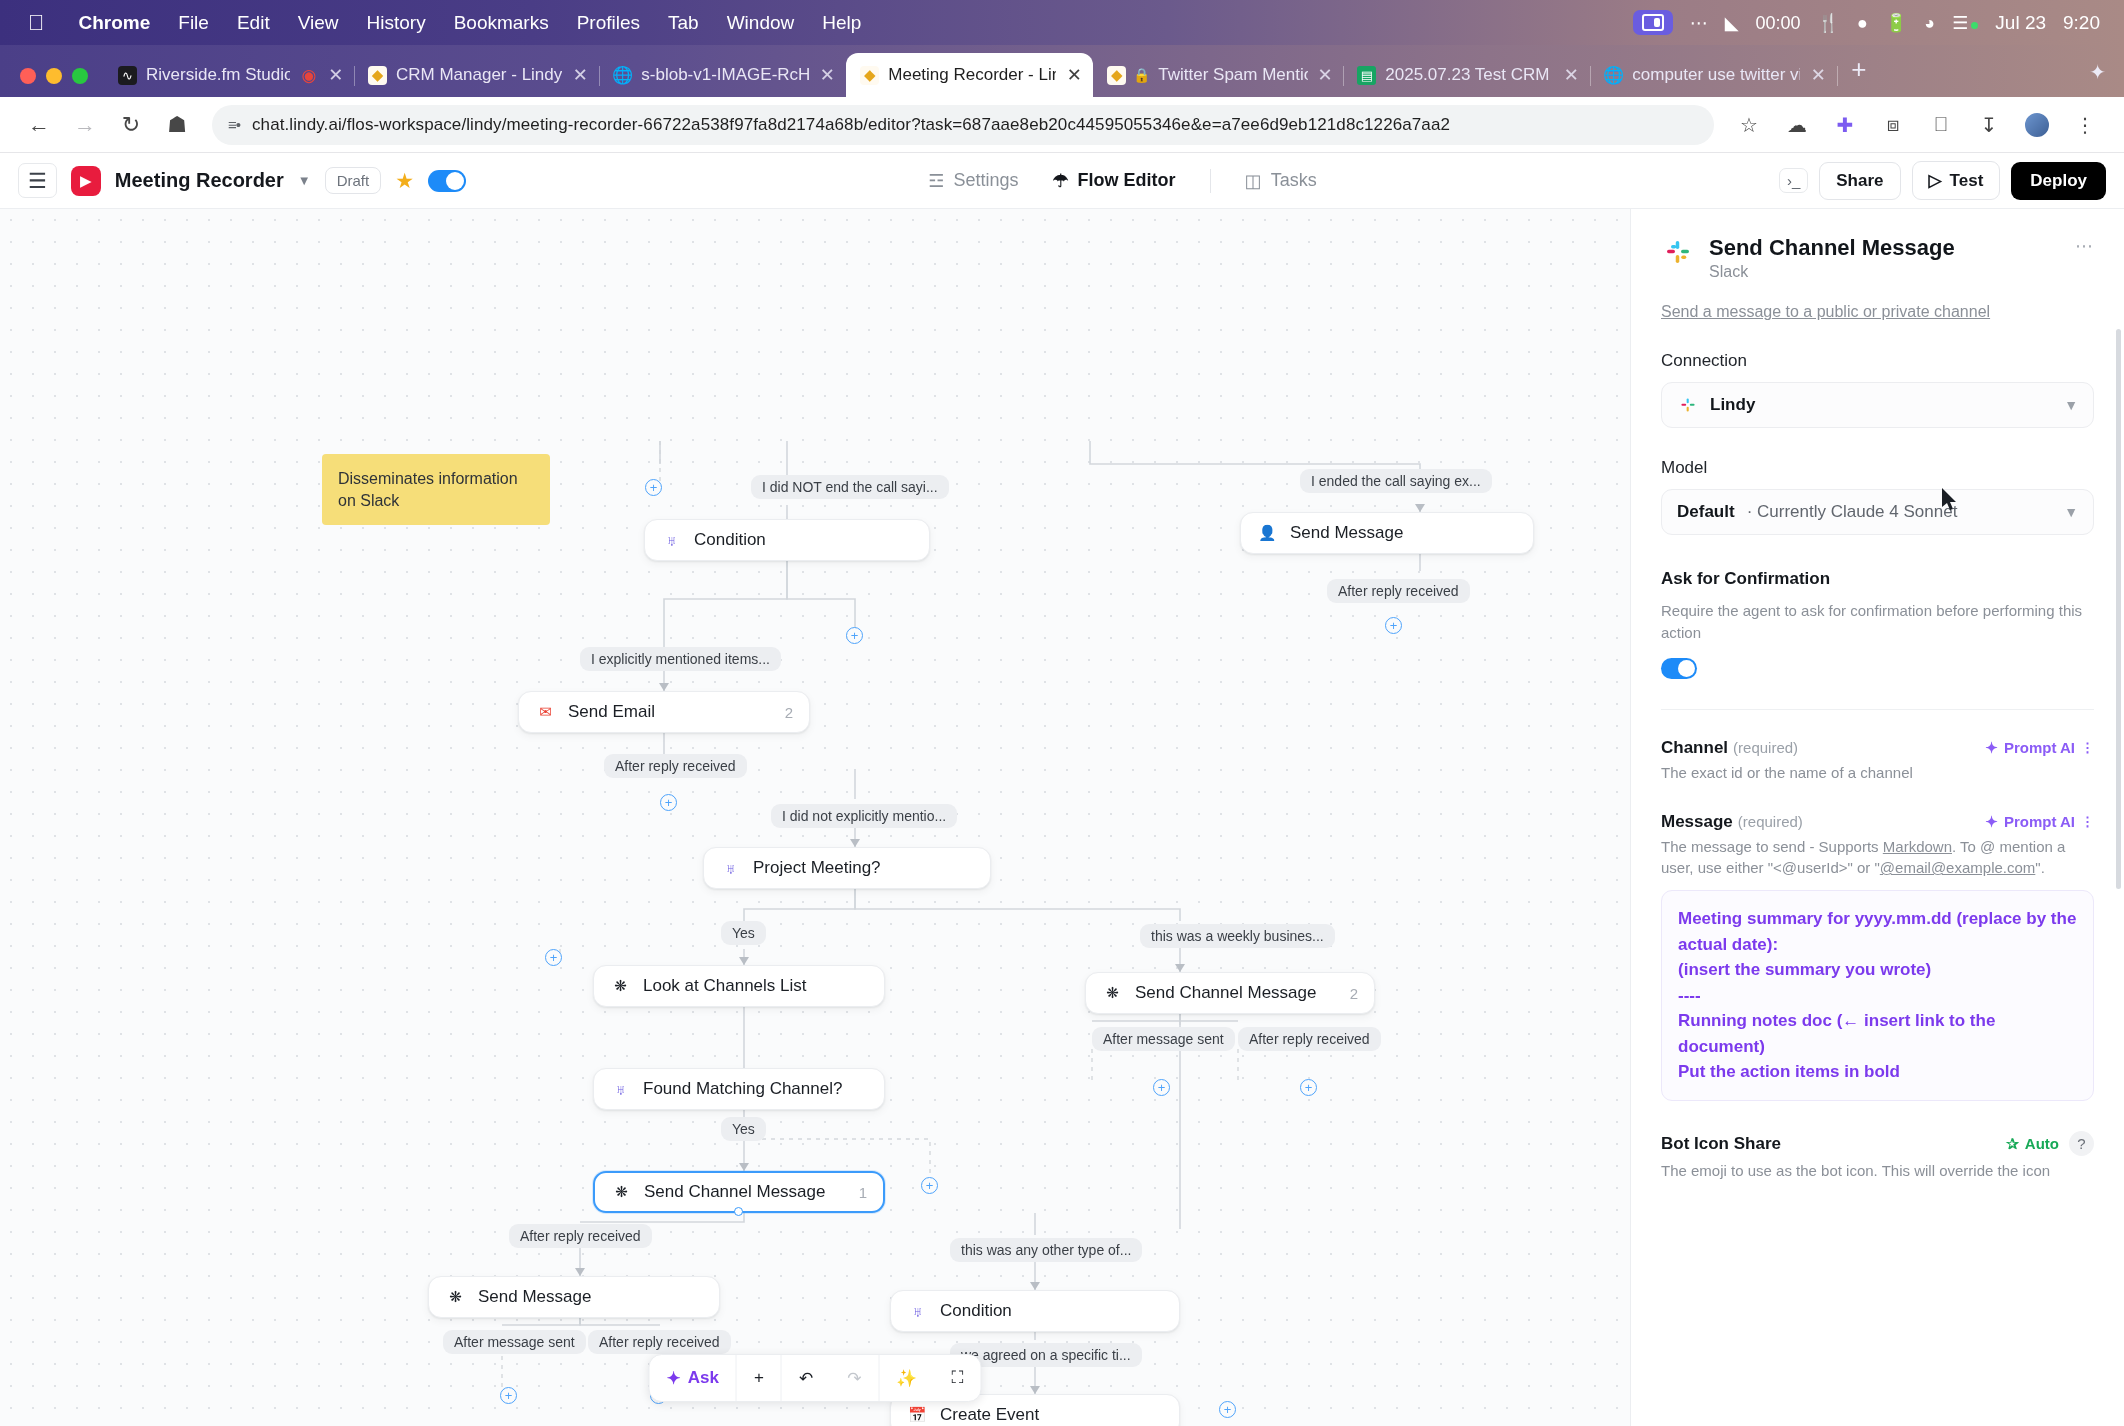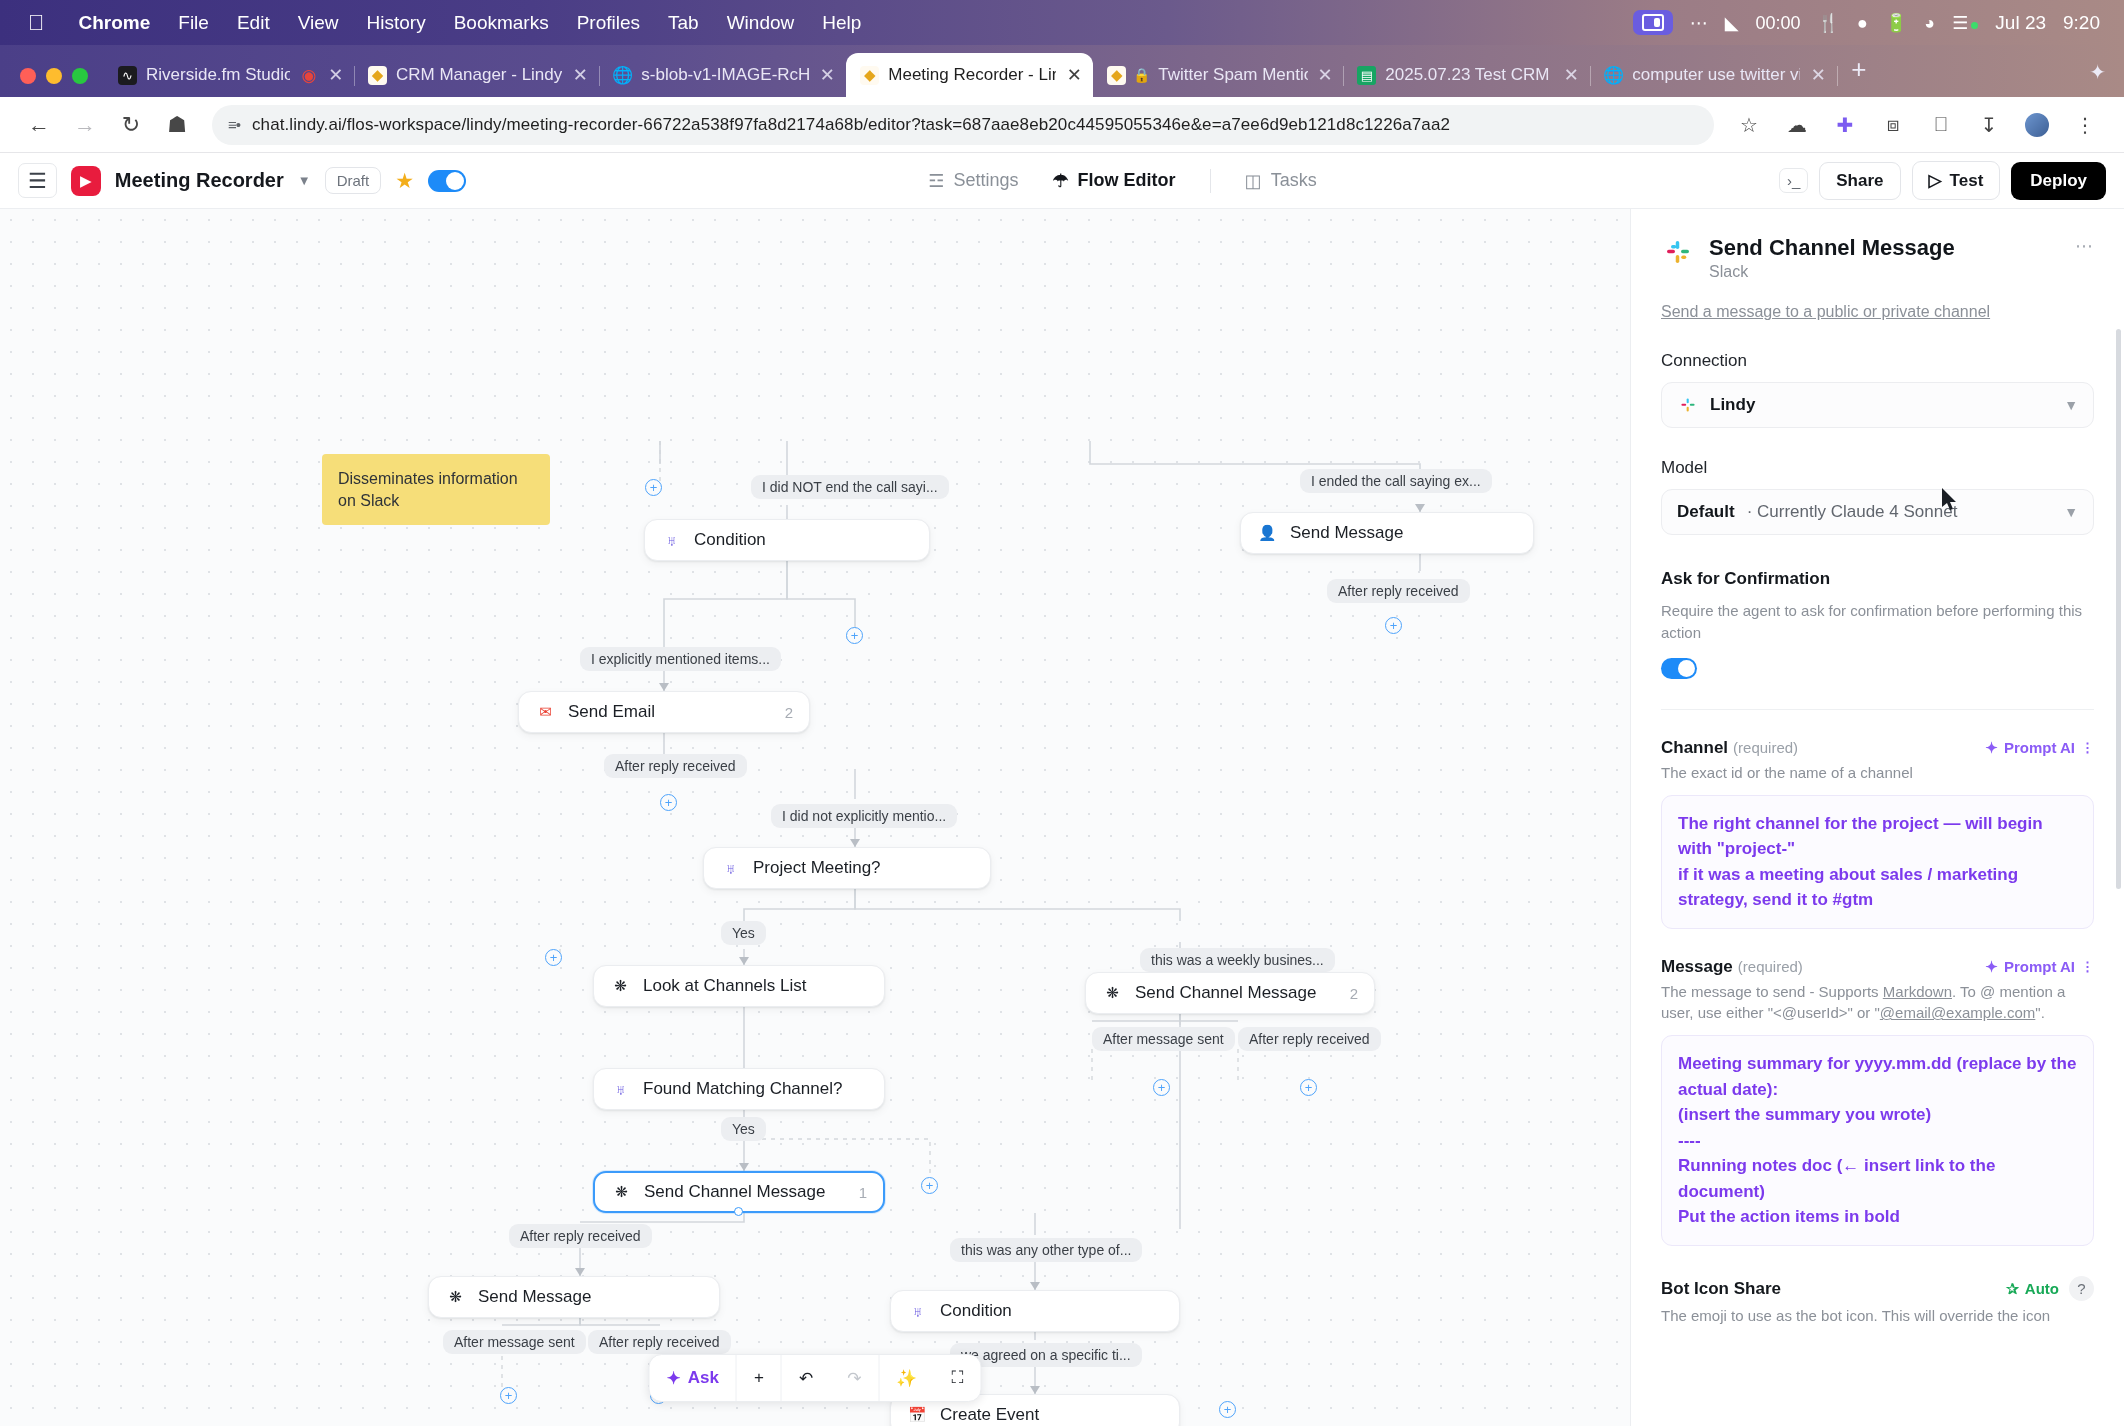--- a/index.html
+++ b/index.html
@@ -442,21 +442,21 @@
 
     <div class="sticky" style="left:322px; top:245px;">Disseminates information on Slack</div>
 
     <div class="edgelabel" style="left:751px;top:266px;">I did NOT end the call sayi...</div>
     <div class="edgelabel" style="left:1300px;top:260px;">I ended the call saying ex...</div>
     <div class="edgelabel" style="left:1327px;top:370px;">After reply received</div>
     <div class="edgelabel" style="left:580px;top:438px;">I explicitly mentioned items...</div>
     <div class="edgelabel" style="left:604px;top:545px;">After reply received</div>
     <div class="edgelabel" style="left:771px;top:595px;">I did not explicitly mentio...</div>
     <div class="edgelabel" style="left:721px;top:712px;">Yes</div>
-    <div class="edgelabel" style="left:1140px;top:715px;margin-top:24px;">this was a weekly busines...</div>
+    <div class="edgelabel" style="left:1140px;top:715px;">this was a weekly busines...</div>
     <div class="edgelabel" style="left:1092px;top:818px;">After message sent</div>
     <div class="edgelabel" style="left:1238px;top:818px;">After reply received</div>
     <div class="edgelabel" style="left:721px;top:908px;">Yes</div>
     <div class="edgelabel" style="left:509px;top:1015px;">After reply received</div>
     <div class="edgelabel" style="left:950px;top:1029px;">this was any other type of...</div>
     <div class="edgelabel" style="left:443px;top:1121px;">After message sent</div>
     <div class="edgelabel" style="left:588px;top:1121px;">After reply received</div>
     <div class="edgelabel" style="left:950px;top:1134px;">we agreed on a specific ti...</div>
 
     <div class="node" style="left:644px;top:310px;width:286px;">
@@ -597,22 +597,20 @@
     <div class="row-head">
       <span class="lbl">Channel</span>
       <span class="req">(required)</span>
       <span class="promptai">
         <span>✦</span>
         <span>Prompt AI</span>
         <span class="vdots">⋮</span>
       </span>
     </div>
     <div class="hint">The exact id or the name of a channel</div>
-    <div class="textarea">The right channel for the project — will begin with "project-"
-if it was a meeting about sales / marketing strategy, send it to #gtm</div>
 
     <div class="row-head">
       <span class="lbl">Message</span>
       <span class="req">(required)</span>
       <span class="promptai">
         <span>✦</span>
         <span>Prompt AI</span>
         <span class="vdots">⋮</span>
       </span>
     </div>

